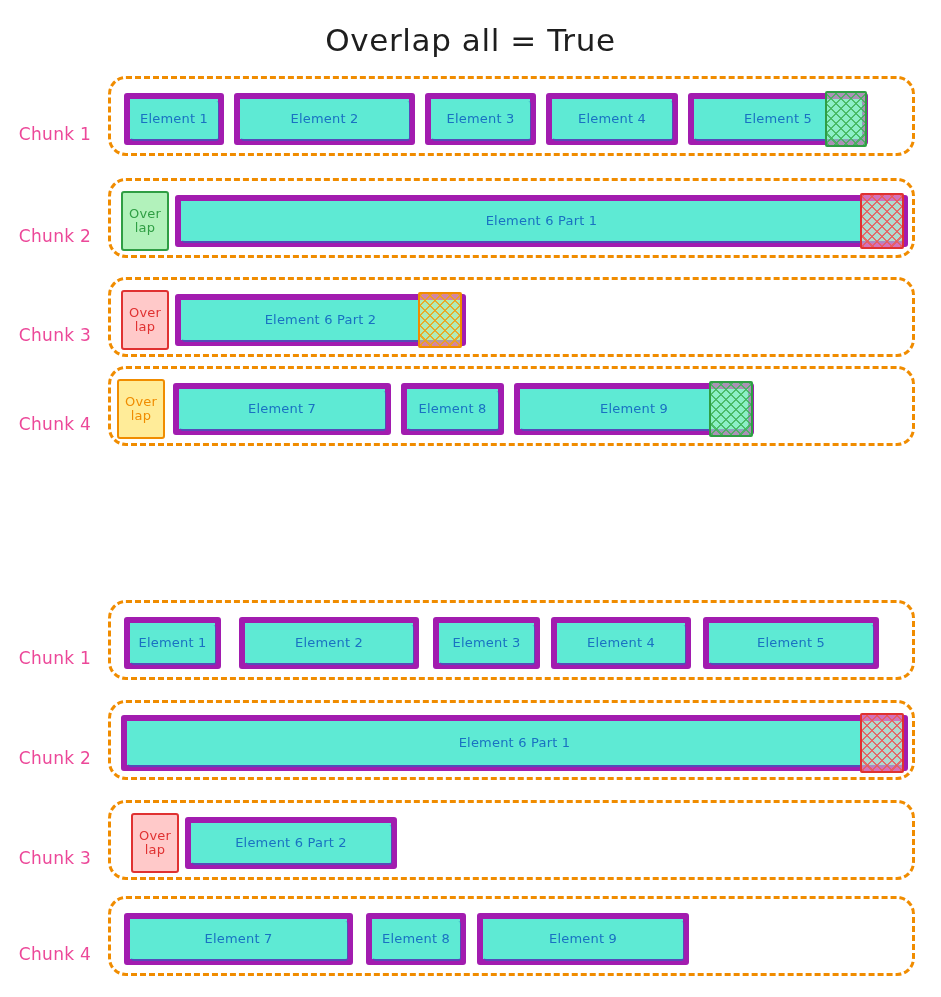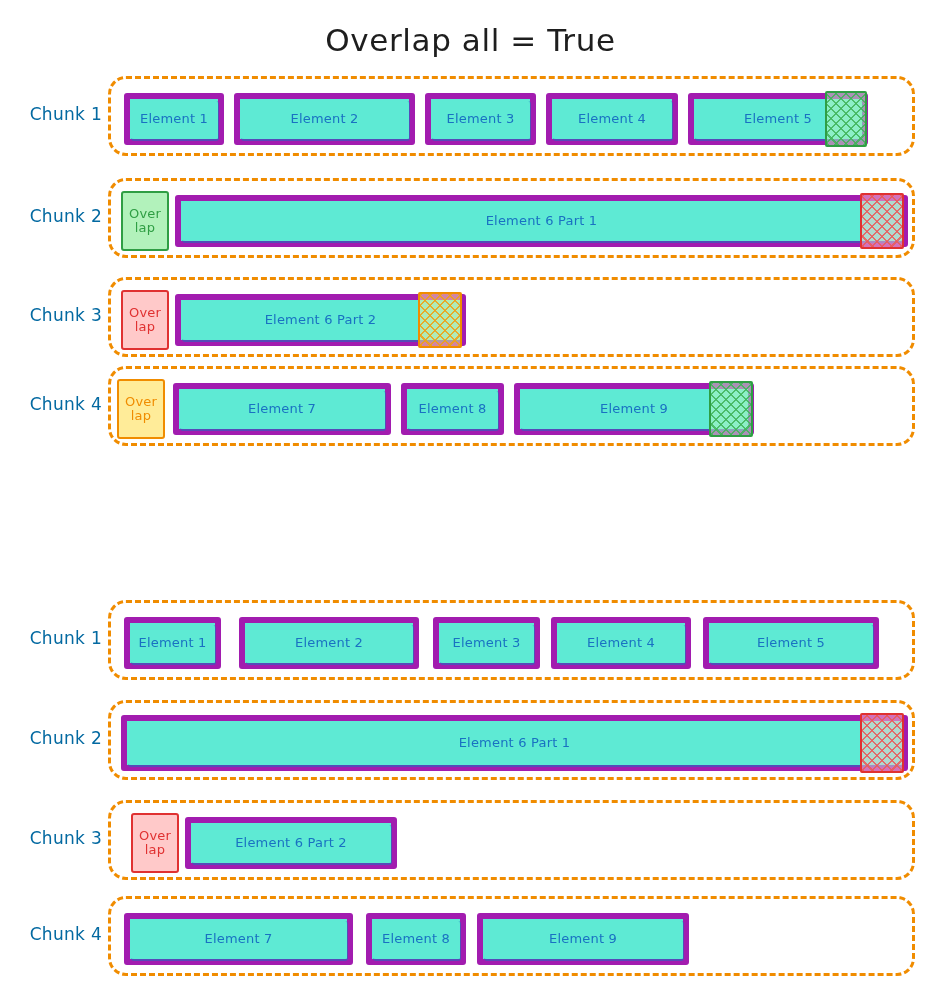--- a/index.html
+++ b/index.html
@@ -38,26 +38,27 @@
   .chunk-row {
     position: absolute;
     left: 0;
     width: 941px;
   }
 
   .chunk-label {
     position: absolute;
     left: 8px;
     width: 94px;
-    text-align: right;
-    color: #0369a1;
+    text-align: center;
+    color: #ec4899;
     font-size: 17px;
     font-family: "DejaVu Sans", sans-serif;
     letter-spacing: 0.3px;
     white-space: nowrap;
+    margin-top: 20px;
   }
 
   .chunk-box {
     position: absolute;
     left: 108px;
     width: 807px;
     box-sizing: border-box;
     border: 3px dashed #f08c00;
     border-radius: 18px;
   }

